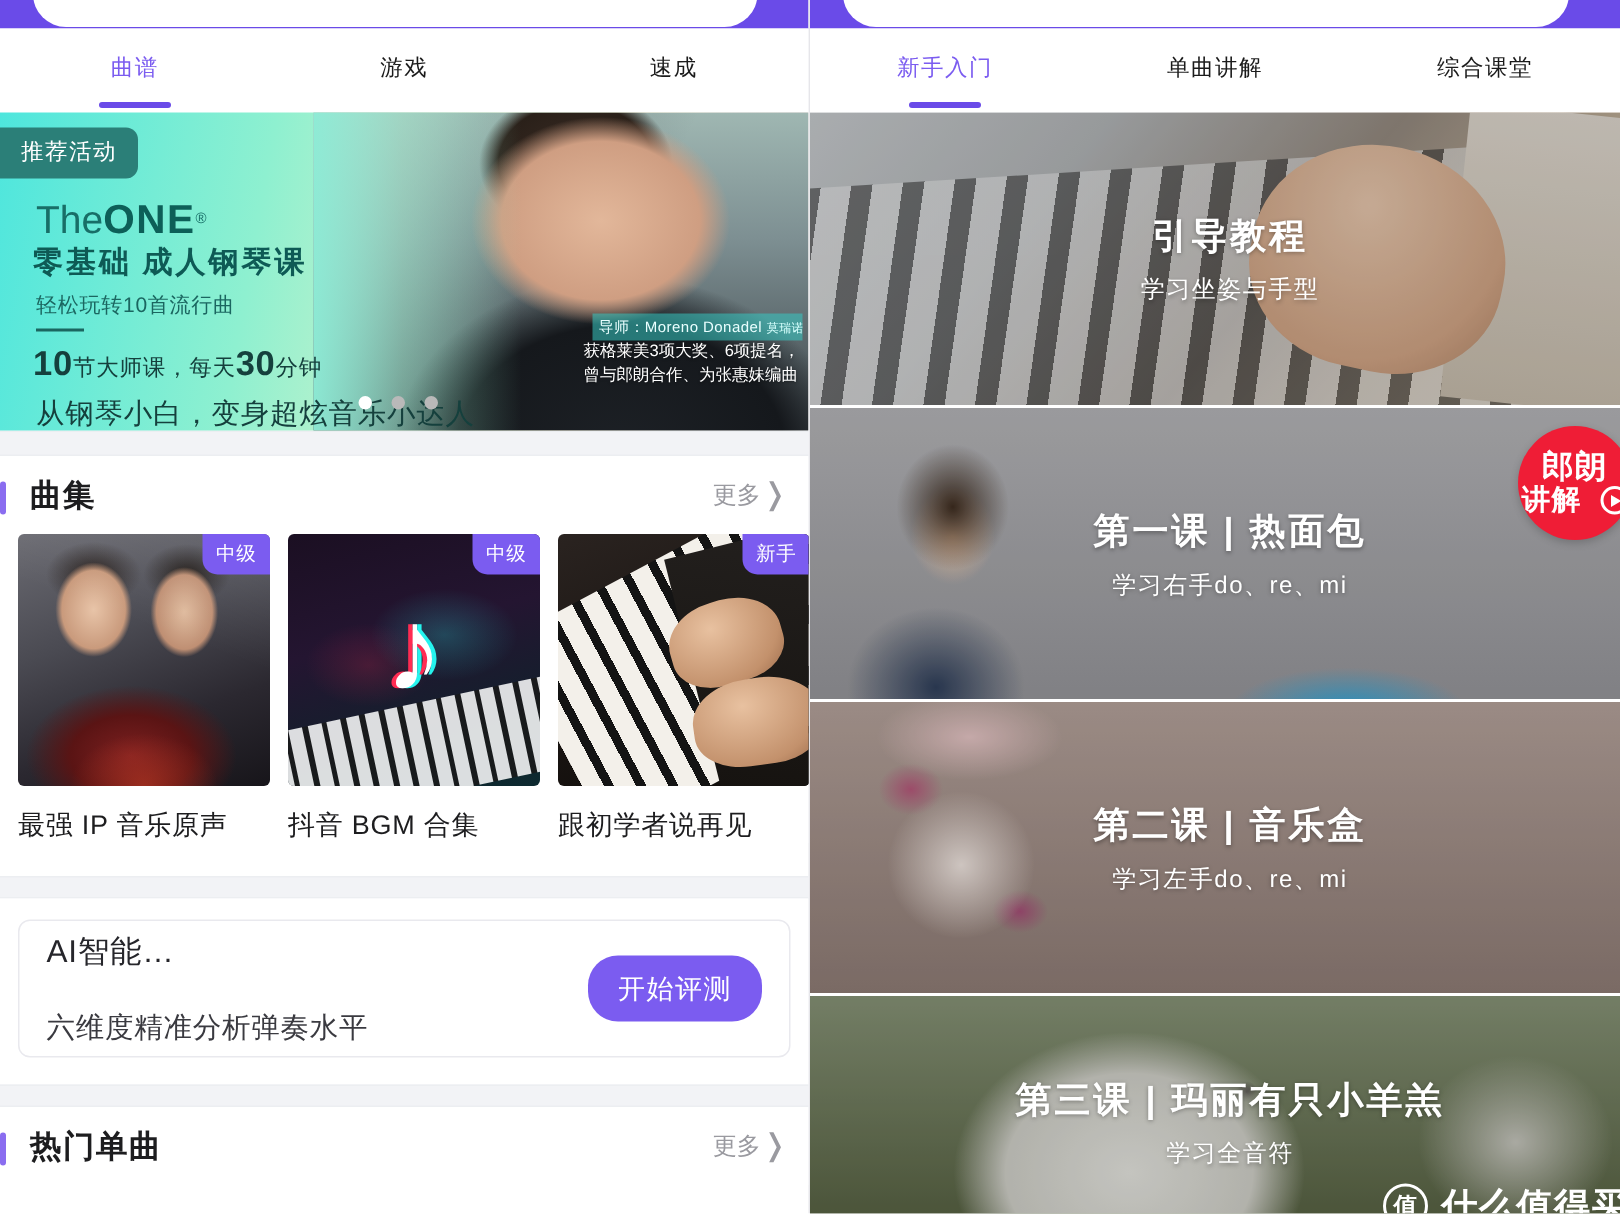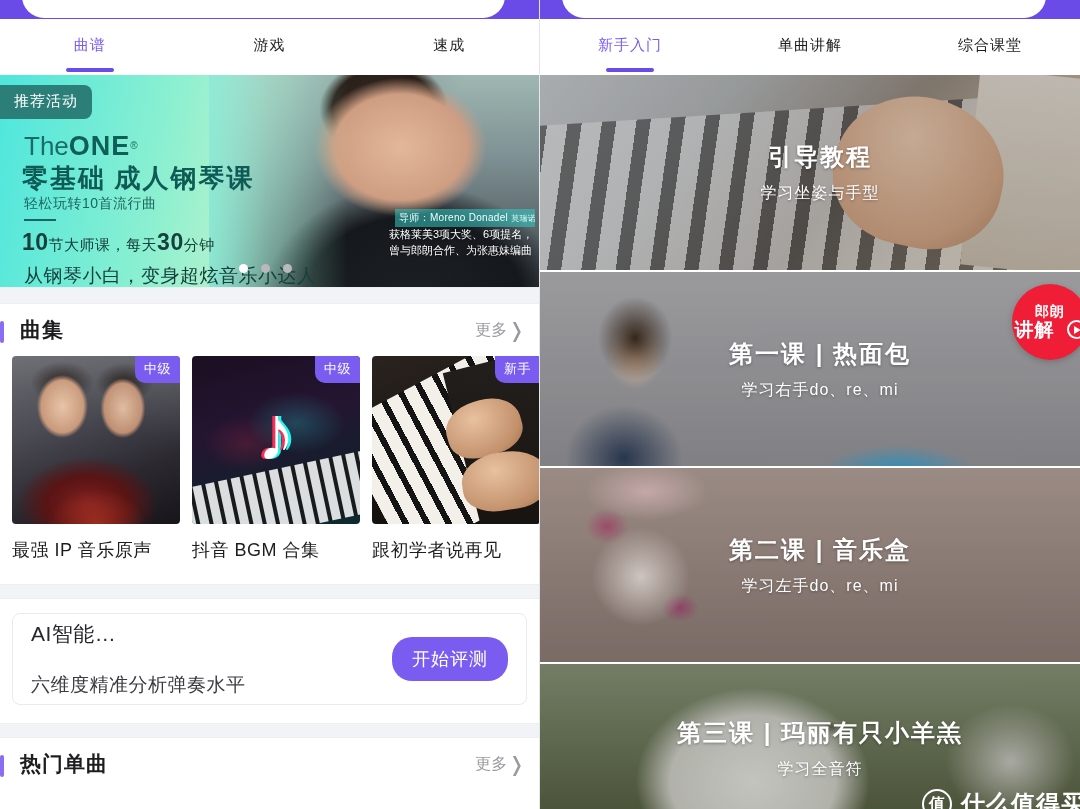--- a/index.html
+++ b/index.html
@@ -70,21 +70,21 @@
   .brand-the {
     font-size:26px; color:#186e67; letter-spacing:0px; font-weight:400;
     display:inline-block; vertical-align:baseline;
   }
   .brand-one {
     font-size:27px; color:#0d5f58; font-weight:bold; letter-spacing:1px;
     display:inline-block; vertical-align:baseline;
   }
   .brand-r { font-size:10px; color:#186e67; vertical-align:super; }
   .banner-h1 {
-    position:absolute; left:22px; top:86px; font-size:26px; color:#0e5a55;
+    position:absolute; left:22px; top:86px; font-size:20px; color:#0e5a55;
     font-family:"Liberation Serif","DejaVu Serif",serif; font-weight:bold;
     letter-spacing:2px;
   }
   .banner-h2 {
     position:absolute; left:24px; top:120px; font-size:14px; color:#1b6660;
     letter-spacing:.5px;
   }
   .banner-rule {
     position:absolute; left:24px; top:144px; width:32px; height:2px; background:#1b6660;
   }
@@ -250,21 +250,21 @@
       radial-gradient(ellipse 110px 40px at 64% 104%, #2a9ccf 0%, rgba(42,156,207,0) 72%),
       linear-gradient(180deg,#a8a8ab 0%,#8c8c90 100%);
   }
   .l1-dark { position:absolute; inset:0; background:rgba(0,0,0,.08); }
   .lang-badge {
     position:absolute; right:12px; top:12px; width:76px; height:76px; border-radius:50%;
     background:#ef1d36; color:#fff; display:flex; flex-direction:column;
     align-items:center; justify-content:center; gap:1px; z-index:5;
     box-shadow:0 2px 6px rgba(0,0,0,.2);
   }
-  .lang-badge .r1 { font-size:14px; font-weight:bold; letter-spacing:1px; line-height:1.05; }
+  .lang-badge .r1 { font-size:21px; font-weight:bold; letter-spacing:1px; line-height:1.05; }
   .lang-badge .r2 { font-size:19px; font-weight:bold; letter-spacing:1px; line-height:1.05;
                     display:flex; align-items:center; gap:12px; }
   .play-ring {
     width:19px; height:19px; border:2px solid #fff; border-radius:50%;
     display:inline-flex; align-items:center; justify-content:center;
   }
   .play-ring i { width:0; height:0; border-left:7px solid #fff;
     border-top:4.5px solid transparent; border-bottom:4.5px solid transparent; margin-left:2px; }
 
   .l2 { height:196px; background:linear-gradient(180deg,#a89a93 0%,#8e7f78 100%); }

